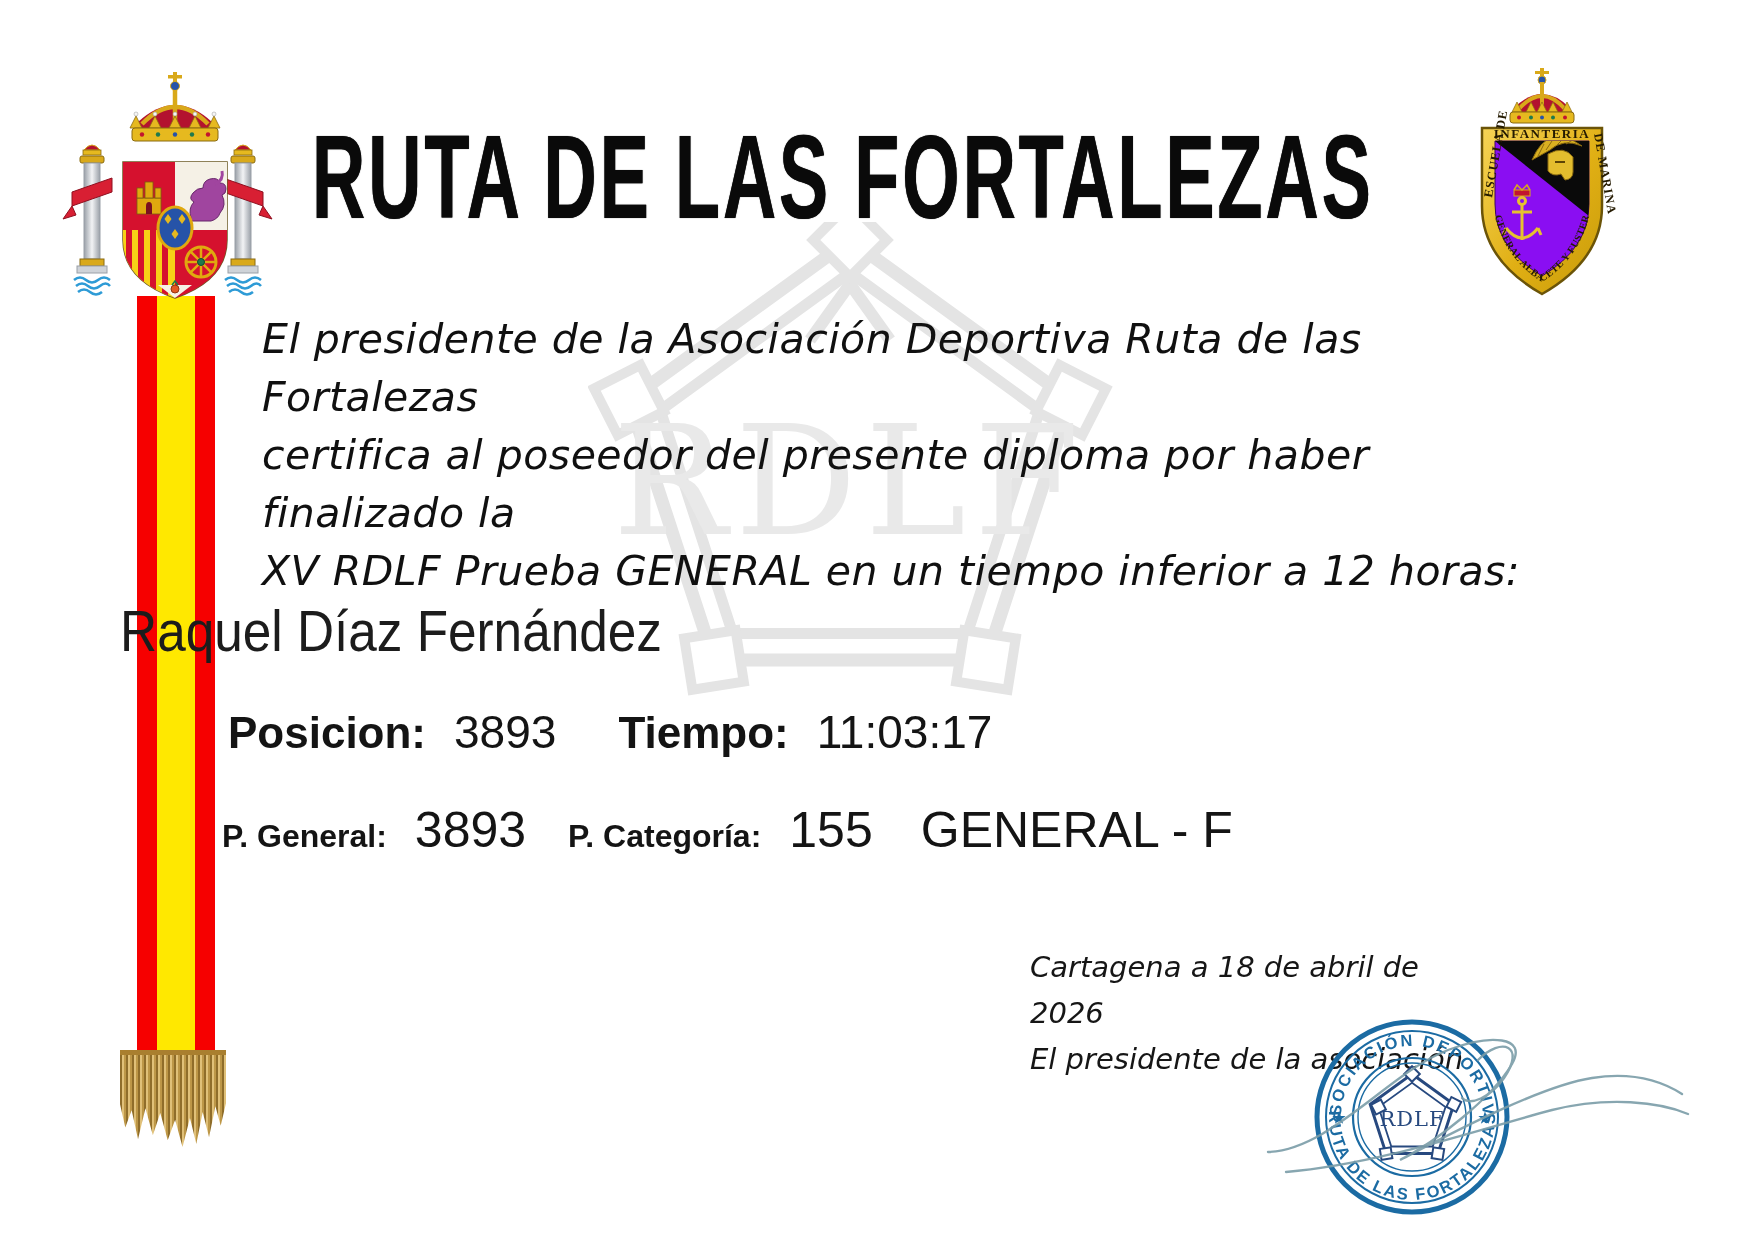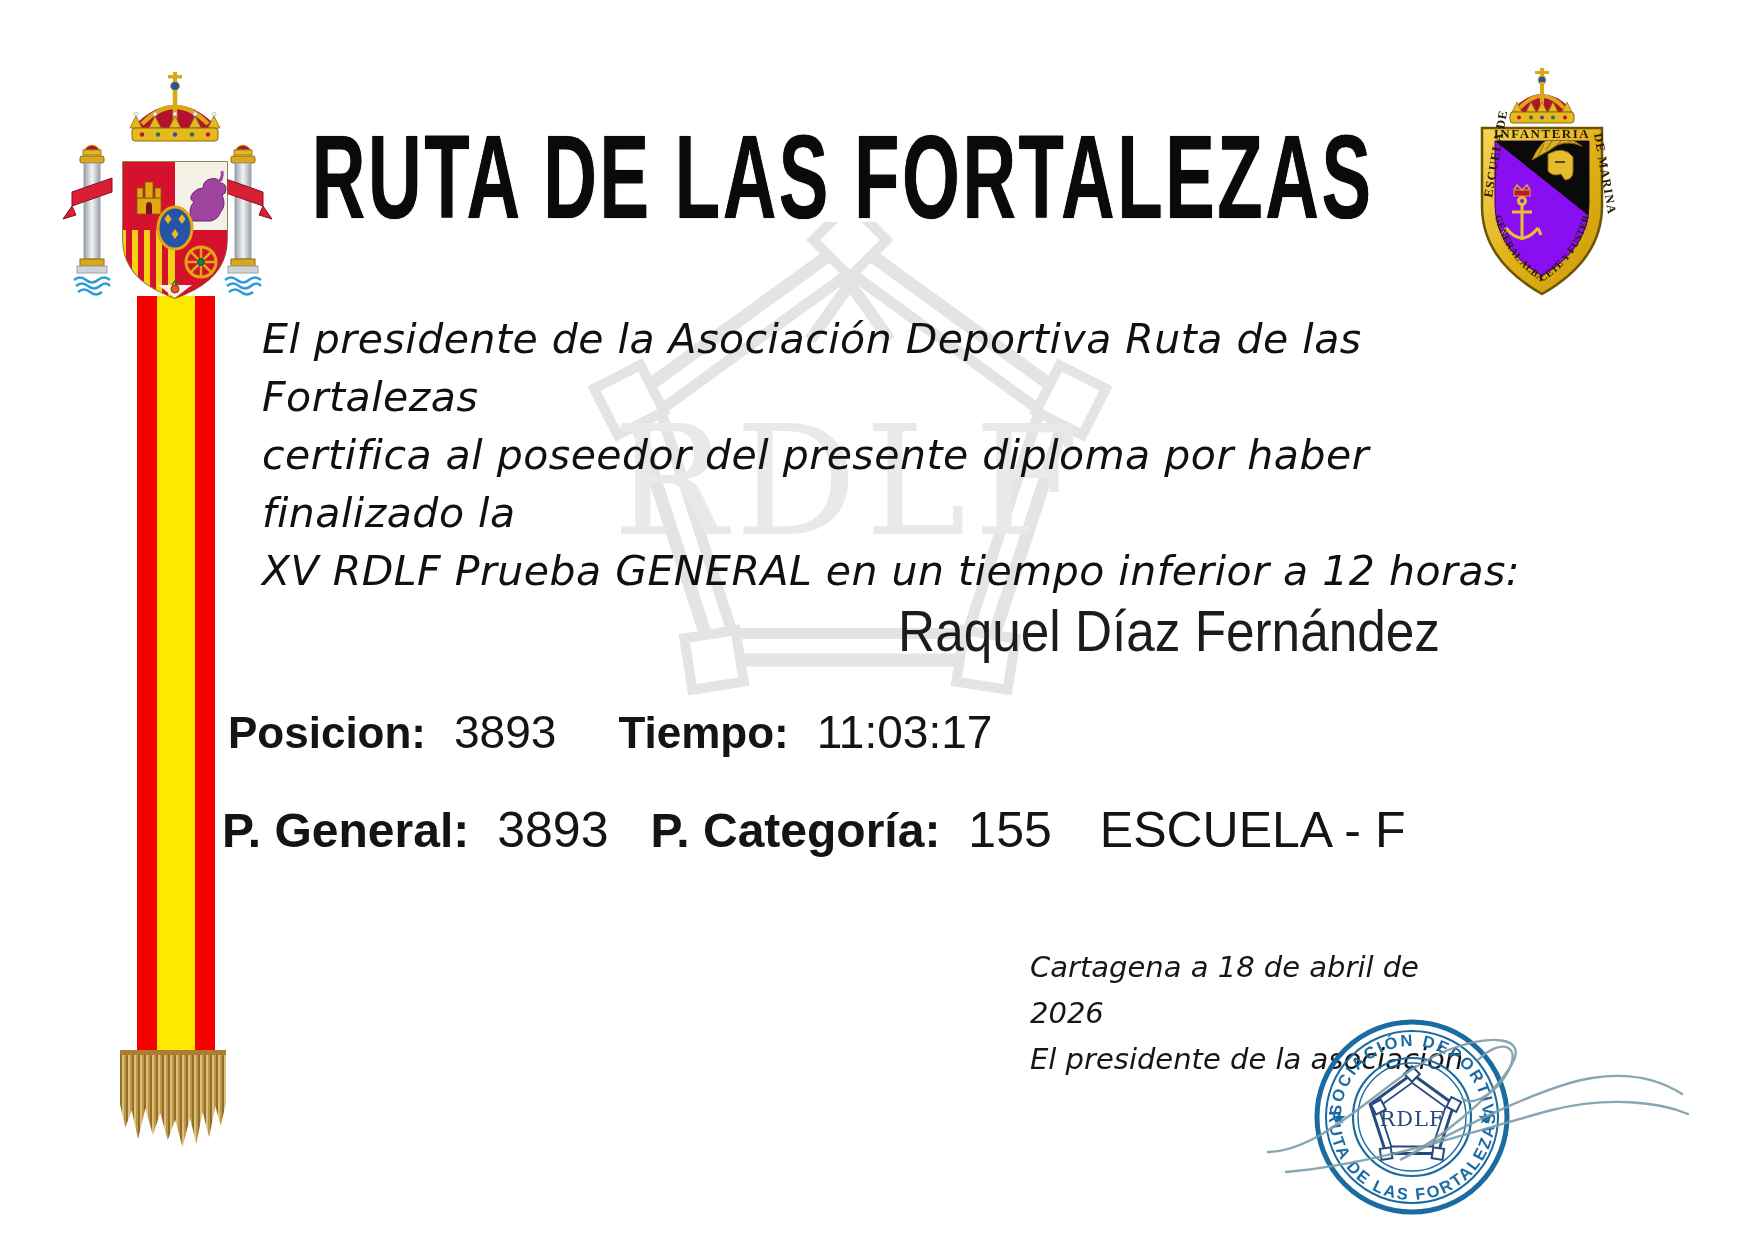--- a/index.html
+++ b/index.html
@@ -19,30 +19,30 @@
   
   .title-wrap{left:0;top:112px;width:1675px;text-align:center;z-index:2;}
   .title-wrap span{display:inline-block;font-weight:bold;font-size:118px;line-height:130px;
     letter-spacing:4px;color:#0a0a0a;transform:scaleX(0.63);transform-origin:center;
     white-space:nowrap;text-shadow:0 0 1px #000;}
   
   .hand{font-family:"DejaVu Sans",sans-serif;font-style:italic;}
   .intro{left:262px;top:310px;width:1260px;font-size:41px;line-height:58px;
     letter-spacing:.5px;color:#101010;z-index:2;}
   
-  .name-wrap{left:90px;top:598px;width:1380px;text-align:right;z-index:2;}
+  .name-wrap{left:90px;top:598px;width:1380px;text-align:left;z-index:2;}
   .name-wrap span{display:inline-block;font-size:57px;line-height:66px;color:#1c1c1c;
     transform:scaleX(0.9);transform-origin:center;white-space:nowrap;}
   
   .row{display:flex;align-items:baseline;white-space:nowrap;z-index:2;color:#141414;}
   .row1{left:228px;top:700px;font-size:46px;line-height:64px;gap:20px;}
   .row2{left:222px;top:795px;font-size:50px;line-height:70px;}
   .lbl{font-weight:bold;}
   .row1 .lbl{font-size:44px;}
-  .row2 .lbl{font-size:48px;}
+  .row2 .lbl{font-size:32px;}
   .pair{margin-right:42px;display:flex;align-items:baseline;}
   .pair .val{margin-left:28px;}
   .cat{margin-left:6px;}
   
   .footer{left:1030px;top:944px;width:460px;text-align:left;font-size:29px;
     line-height:46px;color:#161616;z-index:2;}
   .wm{z-index:0;}
   .stamp{z-index:3;}
   .emblem{z-index:2;}
 </style>
@@ -304,21 +304,21 @@
 
   <div class="abs row row2">
     <span class="pair">
       <span class="lbl">P. General:</span>
       <span class="val">3893</span>
     </span>
     <span class="pair">
       <span class="lbl">P. Categoría:</span>
       <span class="val">155</span>
     </span>
-    <span class="cat">ESCUELA - F</span>
+    <span class="cat">GENERAL - F</span>
   </div>
 
   <div class="abs footer hand">
     <div>Cartagena a 18 de abril de 2026</div>
     <div>El presidente de la asociación</div>
   </div>
 
   <svg class="abs stamp" style="left:1240px;top:1002px;" width="460" height="239" viewBox="0 0 460 239">
     <defs>
       <path id="stArcT" d="M 101,115 A 71,71 0 0 1 243,115"></path>

